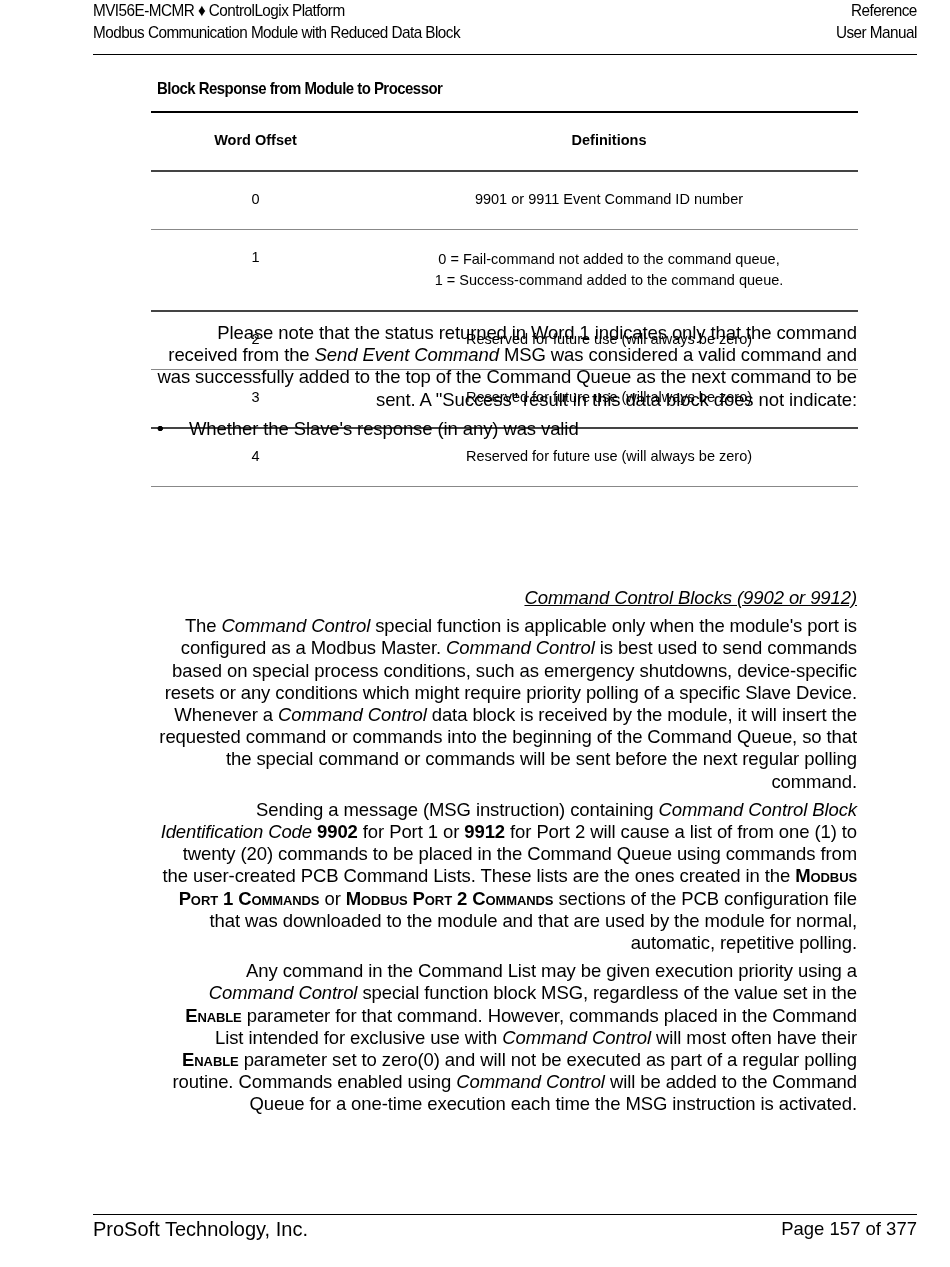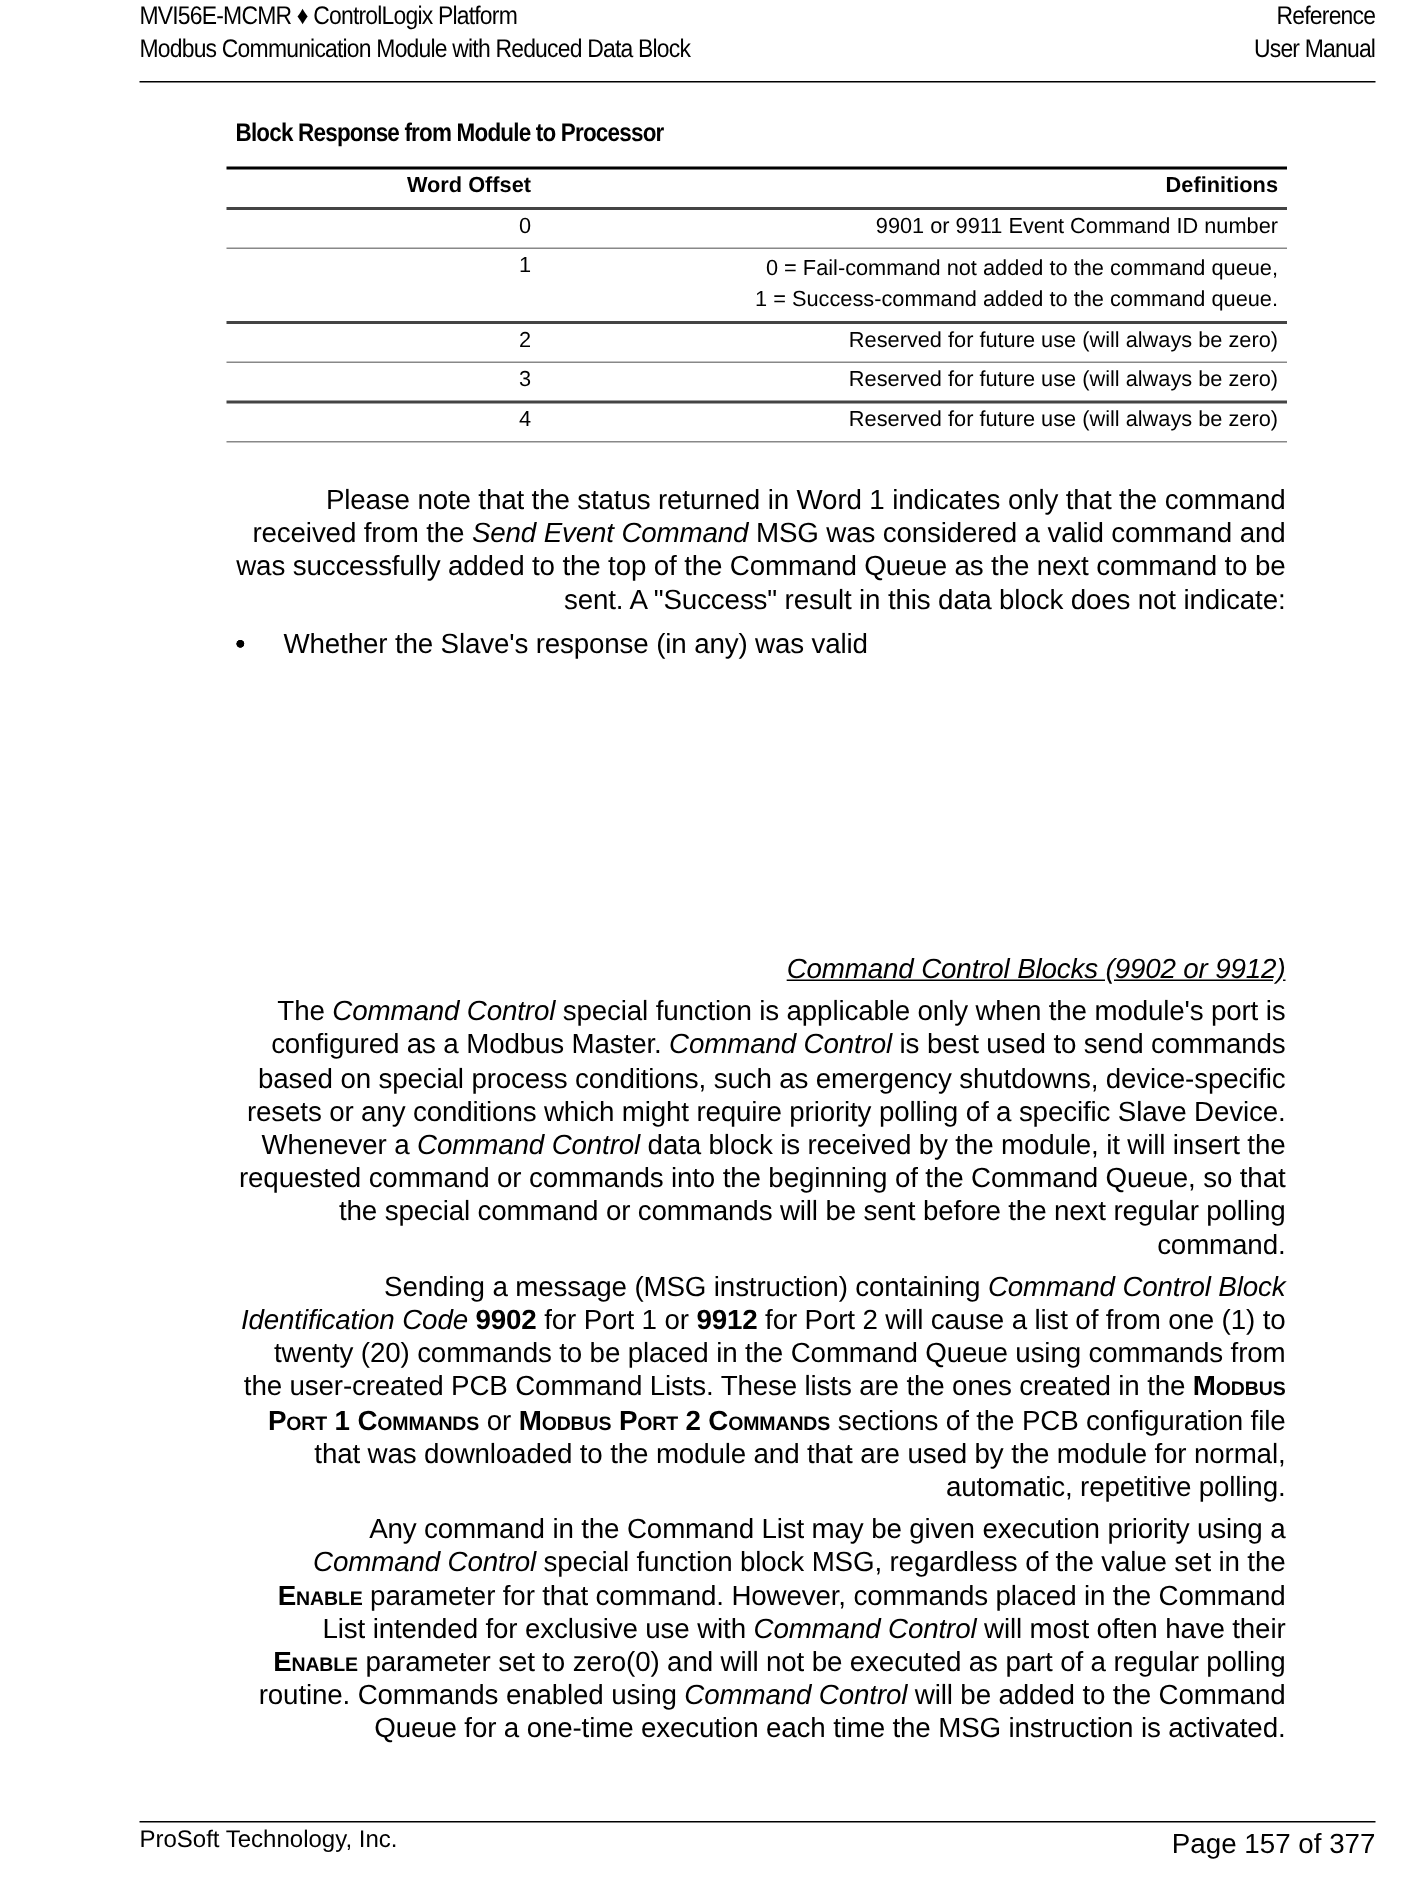--- a/index.html
+++ b/index.html
@@ -2,35 +2,35 @@
 <html><head>
 <meta charset="utf-8">
 <style>
   html, body { margin: 0; padding: 0; background: #ffffff; }
   body { width: 950px; height: 1267px; position: relative; overflow: hidden; color: #000; font-family: "Liberation Sans", sans-serif; }
   .hdr { position: absolute; left: 93px; right: 33px; top: 0; height: 54px; border-bottom: 1px solid #000; }
   .hdr-left { position: absolute; left: 0; top: 0; font-size: 17px; line-height: 22px; letter-spacing: -0.6px; transform: scaleX(0.9); transform-origin: left top; white-space: nowrap; }
   .hdr-right { position: absolute; right: 0; top: 0; font-size: 17px; line-height: 22px; text-align: right; letter-spacing: -0.6px; transform: scaleX(0.9); transform-origin: right top; white-space: nowrap; }
   .tbl-title { position: absolute; left: 157px; top: 79px; font-size: 17px; font-weight: bold; letter-spacing: -0.6px; transform: scaleX(0.88); transform-origin: left top; white-space: nowrap; }
   table.blk { position: absolute; left: 151px; top: 111px; width: 707px; border-collapse: collapse; font-size: 14.5px; }
-  table.blk th, table.blk td { text-align: right; vertical-align: top; padding: 3px 6px; margin-top: 48px; }
+  table.blk th, table.blk td { text-align: center; vertical-align: top; padding: 19px 6px; margin-top: 48px; }
   table.blk th { font-weight: bold; border-top: 2px solid #000; border-bottom: 2px solid #444; height: 19px; }
   table.blk td { border-bottom: 1px solid #888; height: 19px; }
   table.blk td.c1 { width: 197px; }
   table.blk tr.thick td { border-bottom: 2px solid #444; }
   table.blk td .ln { display: block; line-height: 21px; }
   .body { position: absolute; left: 157px; width: 700px; font-size: 18.5px; line-height: 22.2px; letter-spacing: -0.1px; }
   .body p { margin: 0 0 6px 0; text-align: right; }
   ul.bul { list-style: none; margin: 0 0 6px 0; padding: 0; }
   ul.bul li { position: relative; padding-left: 32px; line-height: 24px; }
   ul.bul li .dot { position: absolute; left: 0; top: 0; }
   .sec-head { font-style: italic; text-decoration: underline; margin: 0 0 6px 0; }
   .sc { font-weight: bold; font-variant: small-caps; }
   .ftr { position: absolute; left: 93px; right: 33px; top: 1214px; border-top: 1px solid #000; height: 30px; }
-  .ftr-left { position: absolute; left: 0; top: 3px; font-size: 16px; }
+  .ftr-left { position: absolute; left: 0; top: 3px; font-size: 20px; }
   .ftr-right { position: absolute; right: 0; top: 3px; font-size: 18.5px; }
 </style>
 </head>
 <body>
 
 <div class="hdr">
   <div class="hdr-left">
     <div>MVI56E-MCMR ♦ ControlLogix Platform</div>
     <div>Modbus Communication Module with Reduced Data Block</div>
   </div>
@@ -78,21 +78,21 @@
 
 <div class="body" style="top:322px;">
   <p><span>Please note that the status returned in Word 1 indicates only that the command received from the </span><em>Send Event Command</em><span> MSG was considered a valid command and was successfully added to the top of the Command Queue as the next command to be sent. A "Success" result in this data block does not indicate:</span></p>
   <ul class="bul">
     <li><span class="dot">•</span></li>
     <li><span class="dot">•</span></li>
     <li><span class="dot">•</span><span>Whether the Slave's response (in any) was valid</span></li>
   </ul>
 </div>
 
-<div class="body" style="top:587px;margin-top:48px;">
+<div class="body" style="top:587px;">
   <p class="sec-head">Command Control Blocks (9902 or 9912)</p>
   <p><span>The </span><em>Command Control</em><span> special function is applicable only when the module's port is configured as a Modbus Master. </span><em>Command Control</em><span> is best used to send commands based on special process conditions, such as emergency shutdowns, device-specific resets or any conditions which might require priority polling of a specific Slave Device. Whenever a </span><em>Command Control</em><span> data block is received by the module, it will insert the requested command or commands into the beginning of the Command Queue, so that the special command or commands will be sent before the next regular polling command.</span></p>
   <p><span>Sending a message (MSG instruction) containing </span><em>Command Control Block Identification Code</em><span> </span><b>9902</b><span> for Port 1 or </span><b>9912</b><span> for Port 2 will cause a list of from one (1) to twenty (20) commands to be placed in the Command Queue using commands from the user-created PCB Command Lists. These lists are the ones created in the </span><span class="sc">Modbus Port 1 Commands</span><span> or </span><span class="sc">Modbus Port 2 Commands</span><span> sections of the PCB configuration file that was downloaded to the module and that are used by the module for normal, automatic, repetitive polling.</span></p>
   <p><span>Any command in the Command List may be given execution priority using a </span><em>Command Control</em><span> special function block MSG, regardless of the value set in the </span><span class="sc">Enable</span><span> parameter for that command. However, commands placed in the Command List intended for exclusive use with </span><em>Command Control</em><span> will most often have their </span><span class="sc">Enable</span><span> parameter set to zero(0) and will not be executed as part of a regular polling routine. Commands enabled using </span><em>Command Control</em><span> will be added to the Command Queue for a one-time execution each time the MSG instruction is activated.</span></p>
 </div>
 
 <div class="ftr">
   <div class="ftr-left">ProSoft Technology, Inc.</div>
   <div class="ftr-right">Page 157 of 377</div>
 </div>

